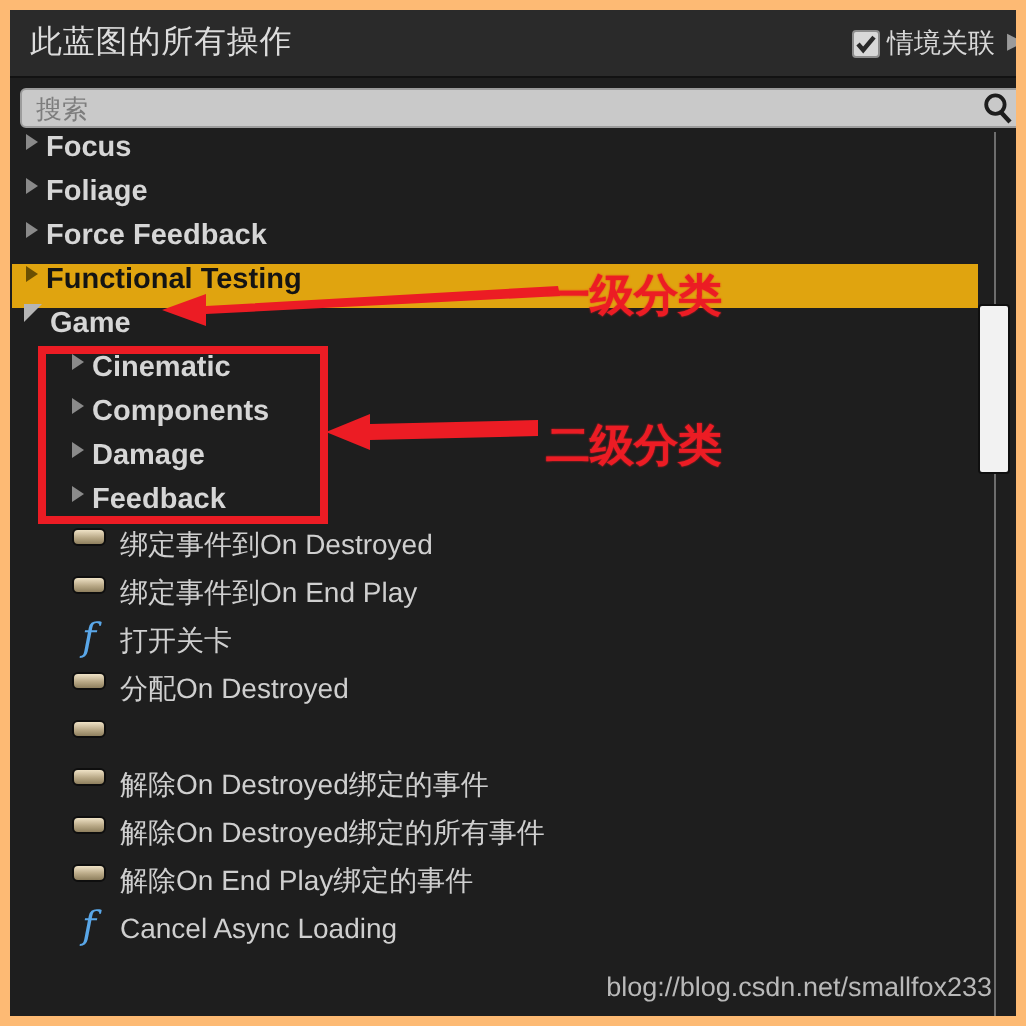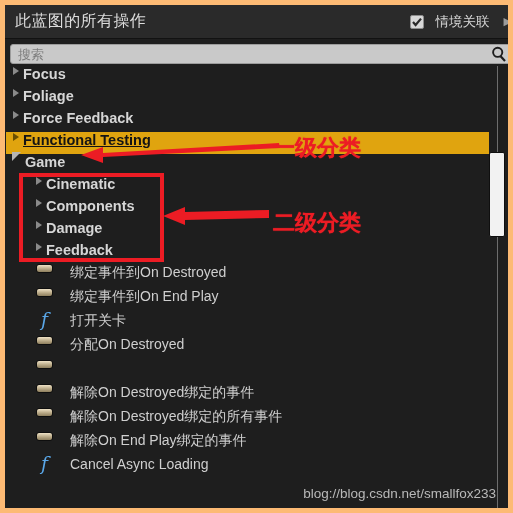--- a/index.html
+++ b/index.html
@@ -37,21 +37,21 @@
     font-size: 16px;
     margin-left: 10px;
     letter-spacing: .4px;
     white-space: nowrap;
   }
   .header-right {
     margin-left: auto;
     margin-right: 6px;
     display: flex;
     align-items: center;
-    gap: 12px;
+    gap: 4px;
   }
   .checkbox {
     width: 14px; height: 14px;
     background: #d8d8d8;
     border: 1px solid #8d8d8d;
     border-radius: 2px;
     position: relative;
     box-sizing: border-box;
   }
   .checkbox svg { position: absolute; left: 1px; top: 1px; }
@@ -111,32 +111,32 @@
     height: 22px;
     display: flex;
     align-items: flex-start;
     box-sizing: border-box;
     white-space: nowrap;
   }
   .row.lvl1 { padding-left: 6px; }
   .row.lvl2 { padding-left: 29px; }
   .row.leaf { padding-left: 30px; height: 24px; }
   .row.highlight { background: #e0a40f; }
-  .row.highlight .row-label { color: #141414; text-decoration: underline; }
+  .row.highlight .row-label { color: #141414; }
   .row-label {
     color: #d6d6d6;
     font-size: 14.5px;
     font-weight: bold;
     margin-left: 4px;
   }
   .row.leaf .row-label {
     font-weight: normal;
     font-size: 14px;
     color: #cfcfcf;
-    margin-left: 17px;
+    margin-left: 7px;
   }
   .tri-closed {
     width: 0; height: 0;
     border-top: 5px solid transparent;
     border-bottom: 5px solid transparent;
     border-left: 7px solid transparent;
     position: relative;
   }
   .tri-closed::after {
     content: "";

